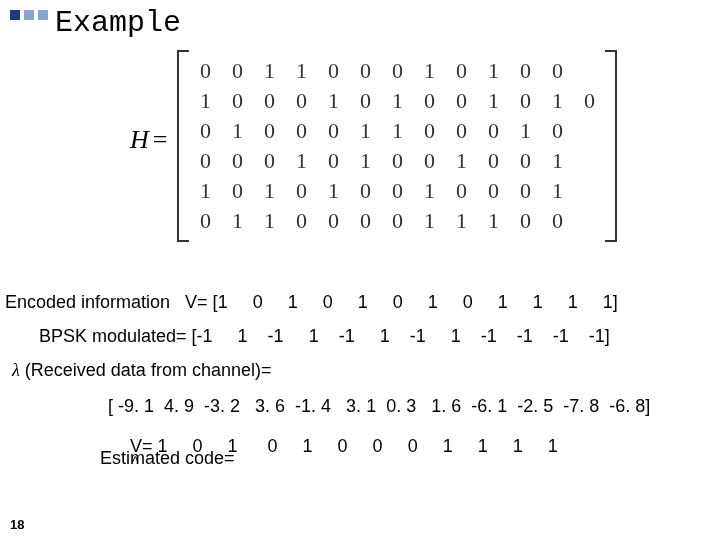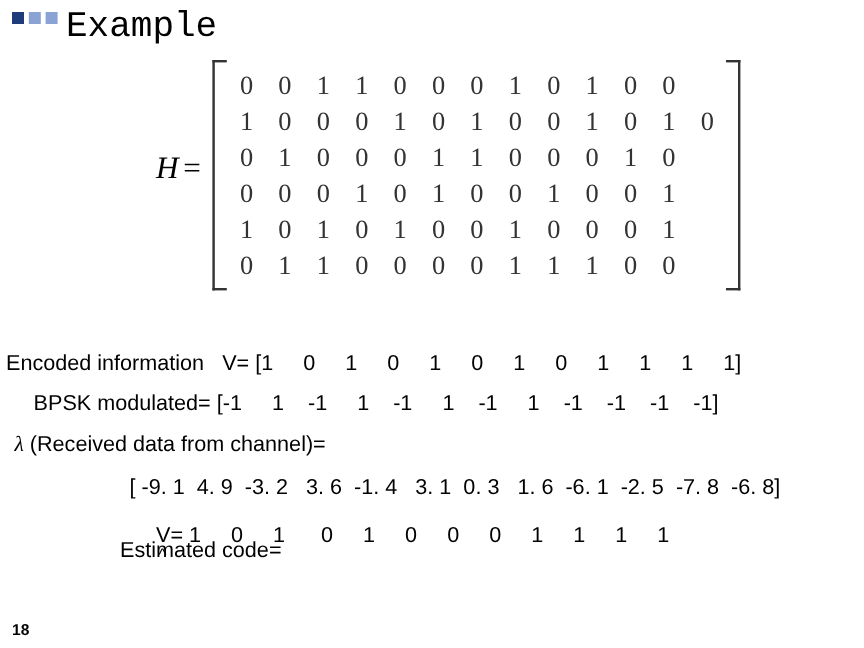--- a/index.html
+++ b/index.html
@@ -74,21 +74,21 @@
     text-align: center;
   }
   .line {
     position: absolute;
     font-size: 18px;
     color: #000;
     white-space: pre;
     font-family: Arial, sans-serif;
   }
   .line.enc { top: 292px; left: 5px; }
-  .line.bpsk { top: 326px; left: 28px; }
+  .line.bpsk { top: 326px; left: 39px; }
   .line.lambda1 { top: 360px; left: 12px; }
   .line.lambda2 { top: 396px; left: 108px; text-align: right; }
   .line.est1 { top: 448px; left: 100px; }
   .line.est2 { top: 436px; left: 130px; }
   .hat {
     position: absolute;
     top: 454px;
     left: 132px;
     font-size: 14px;
   }

